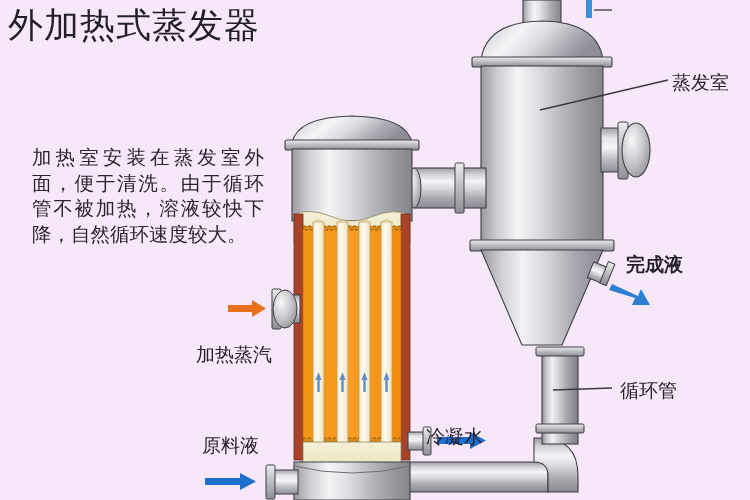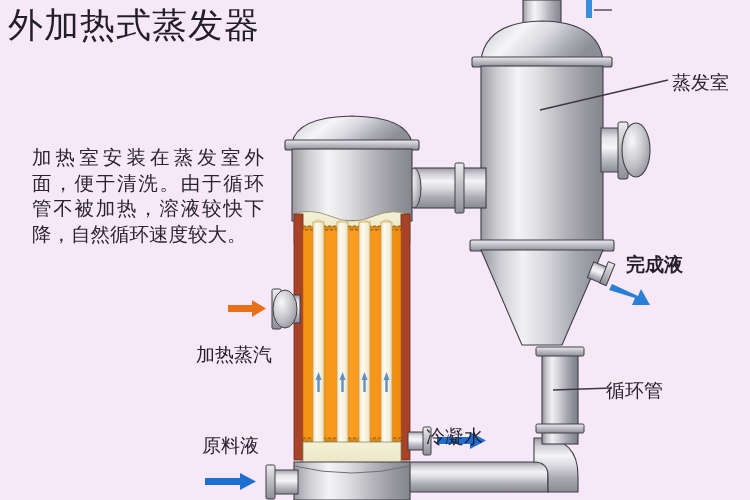--- a/index.html
+++ b/index.html
@@ -49,21 +49,21 @@
     text-align: justify;
     color: #2a2430;
   }
   .callout {
     font-size: 19px;
     color: #241f28;
   }
   #label-secondary-steam { left: 596px; top: 0px; }
   #label-evaporation-chamber { left: 672px; top: 70px; font-family: Liberation Mono, monospace; }
   #label-finished-liquid { left: 626px; top: 252px; font-weight: bold; }
-  #label-circulation-pipe { left: 606px; top: 378px; }
+  #label-circulation-pipe { left: 620px; top: 378px; }
   #label-heating-steam { left: 196px; top: 326px; margin-top: 16px; }
   #label-condensate { left: 426px; top: 424px; }
   #label-feed-liquid { left: 202px; top: 433px; }
 </style>
 </head>
 <body style="background: rgb(246, 232, 248);">
 
 <div id="stage" style="background: rgb(246, 232, 248);">
 
   <svg id="diagram-svg" viewBox="0 0 750 500">

